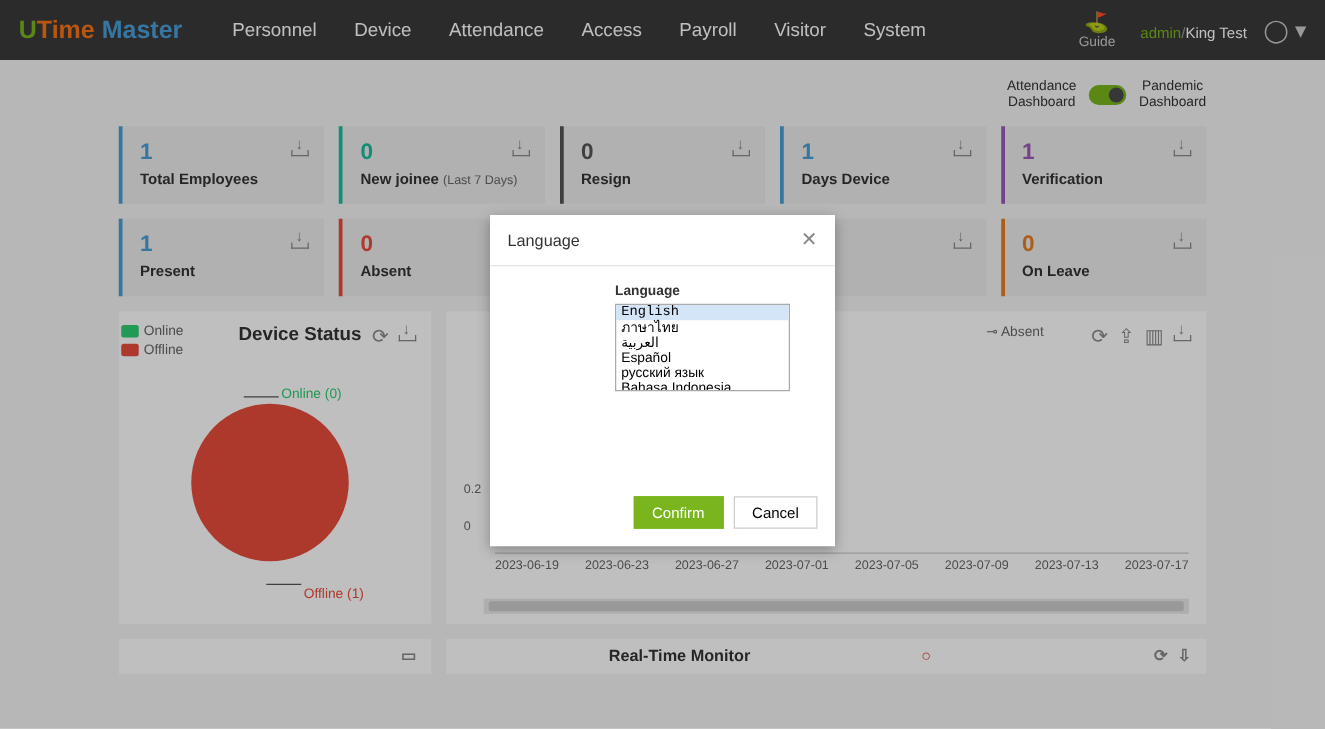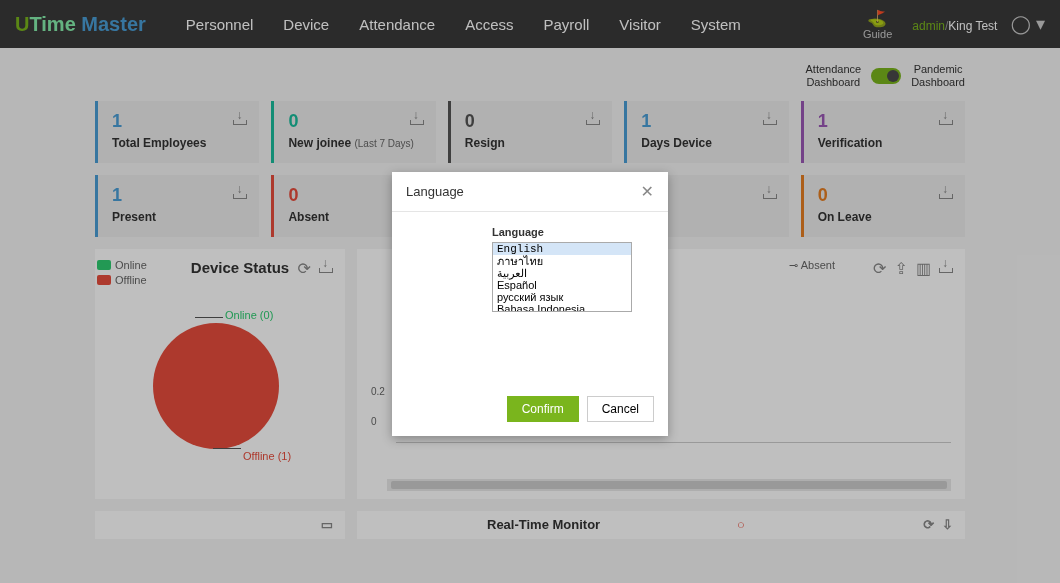--- a/index.html
+++ b/index.html
@@ -1,21 +1,21 @@
 <!DOCTYPE html>
 <html><head>
 <meta charset="utf-8">
 <style>
 * { box-sizing: border-box; margin: 0; padding: 0; font-family: Arial, sans-serif; }
 body { background: #f5f5f5; width: 1060px; height: 583px; overflow: hidden; position: relative; }
 
 .header { background: #3a3a3a; height: 48px; display: flex; align-items: center; padding: 0 15px; }
 .logo { font-size: 20px; font-weight: bold; margin-right: 40px; }
 .logo .u { color: #7ab51d; }
-.logo .time { color: #86efac; }
+.logo .time { color: #f97316; }
 .logo .master { color: #4a9ed6; }
 .nav { display: flex; gap: 30px; flex: 1; }
 .nav-item { color: #fff; font-size: 15px; cursor: pointer; }
 .guide { display: flex; flex-direction: column; align-items: center; color: #ccc; font-size: 11px; margin-right: 20px; }
 .guide-icon { font-size: 16px; color: #ccc; }
 .user-info { color: #999; font-size: 12px; }
 .user-info .admin { color: #7ab51d; }
 .user-info .name { color: #fff; }
 .avatar-icon { margin-left: 10px; color: #ccc; font-size: 18px; cursor: pointer; display: inline-flex; align-items: center; }
 
@@ -48,21 +48,21 @@
 .legend { position: absolute; top: 10px; left: 2px; font-size: 11px; color: #666; text-align: center; }
 .legend-item { display: flex; align-items: center; gap: 4px; margin-bottom: 3px; }
 .legend-box { width: 14px; height: 10px; border-radius: 2px; }
 .lg-on { background: #2ecc71; }
 .lg-off { background: #e74c3c; }
 
 .pie { position: absolute; top: 74px; left: 58px; width: 126px; height: 126px; background: #e74c3c; border-radius: 50%; }
 .pie-label { position: absolute; font-size: 11px; }
 .pie-on { top: 60px; left: 130px; color: #2ecc71; }
 .pie-on::before { content: ''; position: absolute; top: 8px; left: -30px; width: 28px; height: 1px; background: #555; }
-.pie-off { top: 201px; left: 148px; color: #e74c3c; }
+.pie-off { top: 220px; left: 148px; color: #e74c3c; }
 .pie-off::before { content: ''; position: absolute; top: -2px; left: -30px; width: 28px; height: 1px; background: #555; }
 
 .chart-legend { position: absolute; top: 10px; right: 130px; font-size: 11px; color: #666; display: flex; gap: 15px; }
 .chart-area { position: absolute; bottom: 32px; left: 14px; right: 14px; top: 40px; }
 .y-axis { position: absolute; left: 0; top: 0; bottom: 20px; font-size: 10px; color: #666; }
 .y-tick { position: absolute; left: 0; }
 .x-axis { position: absolute; bottom: 0; left: 25px; right: 0; height: 20px; display: flex; justify-content: space-between; font-size: 10px; color: #666; }
 .grid-line { position: absolute; left: 25px; right: 0; height: 1px; background: #ccc; }
 .scroll-track { position: absolute; bottom: 8px; left: 30px; right: 14px; height: 12px; background: #e8e8e8; }
 .scroll-thumb { position: absolute; left: 4px; right: 4px; top: 2px; bottom: 2px; background: #ccc; border-radius: 2px; }
@@ -211,20 +211,30 @@
         <span>⇪</span>
         <span>▥</span>
         <span><span class="dl-icon"></span></span>
       </div>
       <div class="chart-area">
         <div class="y-axis">
           <span class="y-tick" style="bottom:20px">0</span>
           <span class="y-tick" style="bottom:50px">0.2</span>
         </div>
         <div class="grid-line" style="bottom:24px"></div>
+        <div class="x-axis" id="xaxis">
+            <span>2023-06-19</span>
+            <span>2023-06-23</span>
+            <span>2023-06-27</span>
+            <span>2023-07-01</span>
+            <span>2023-07-05</span>
+            <span>2023-07-09</span>
+            <span>2023-07-13</span>
+            <span>2023-07-17</span>
+          </div>
       </div>
       <div class="scroll-track">
         <div class="scroll-thumb"></div>
       </div>
     </div>
   </div>
 
   <div class="bottom-row">
     <div class="bottom-panel" style="width:250px;flex:0 0 250px">
       <div class="bottom-actions">

